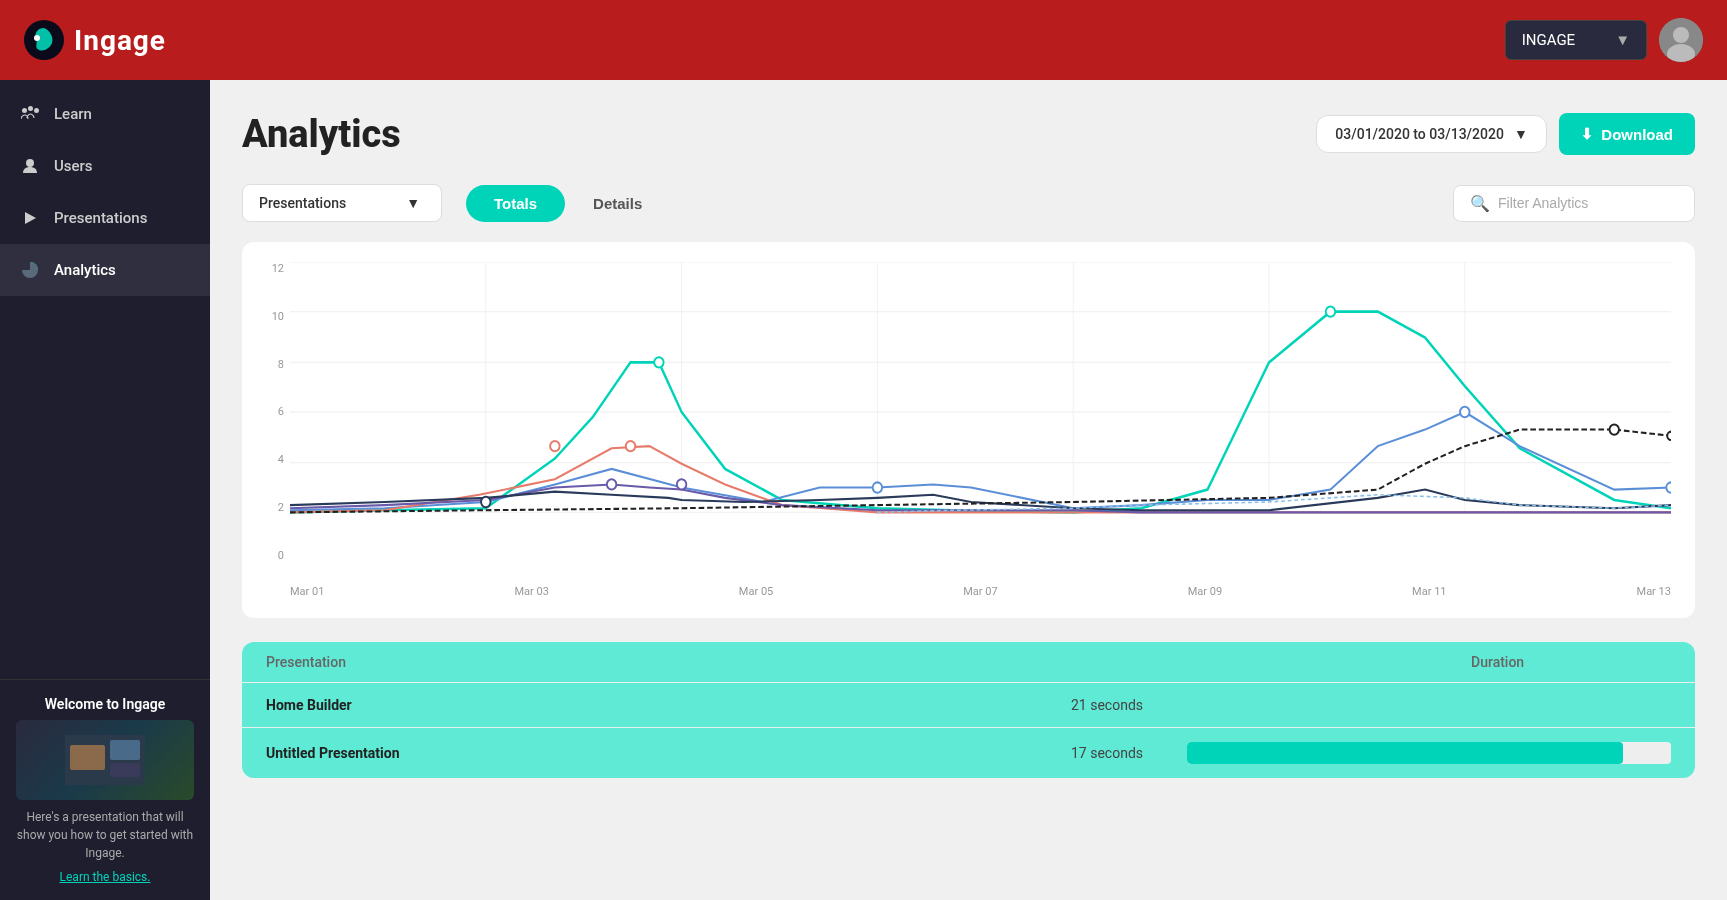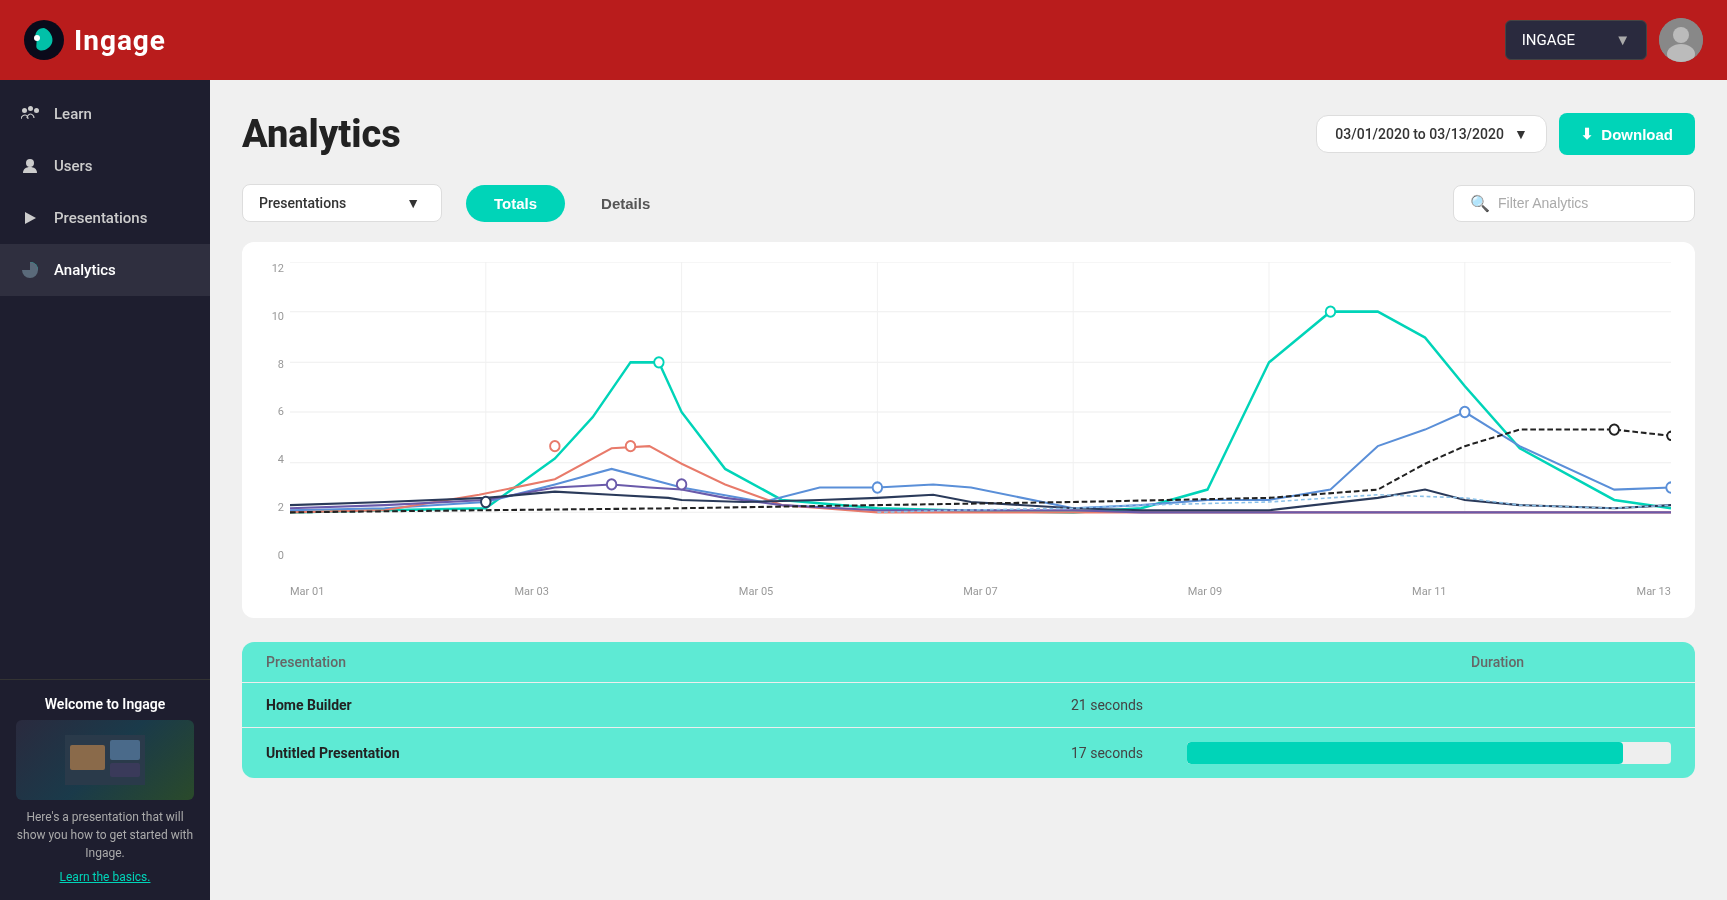--- a/index.html
+++ b/index.html
@@ -214,21 +214,21 @@
       gap: 60px;
       cursor: pointer;
       font-size: 14px;
       color: #333;
       font-weight: 500;
       min-width: 200px;
     }
     .tab-group {
       display: flex;
       align-items: center;
-      gap: 8px;
+      gap: 0;
     }
     .tab-btn {
       padding: 10px 28px;
       font-size: 15px;
       font-weight: 600;
       cursor: pointer;
       border: none;
       background: transparent;
       color: #555;
       border-radius: 24px;

